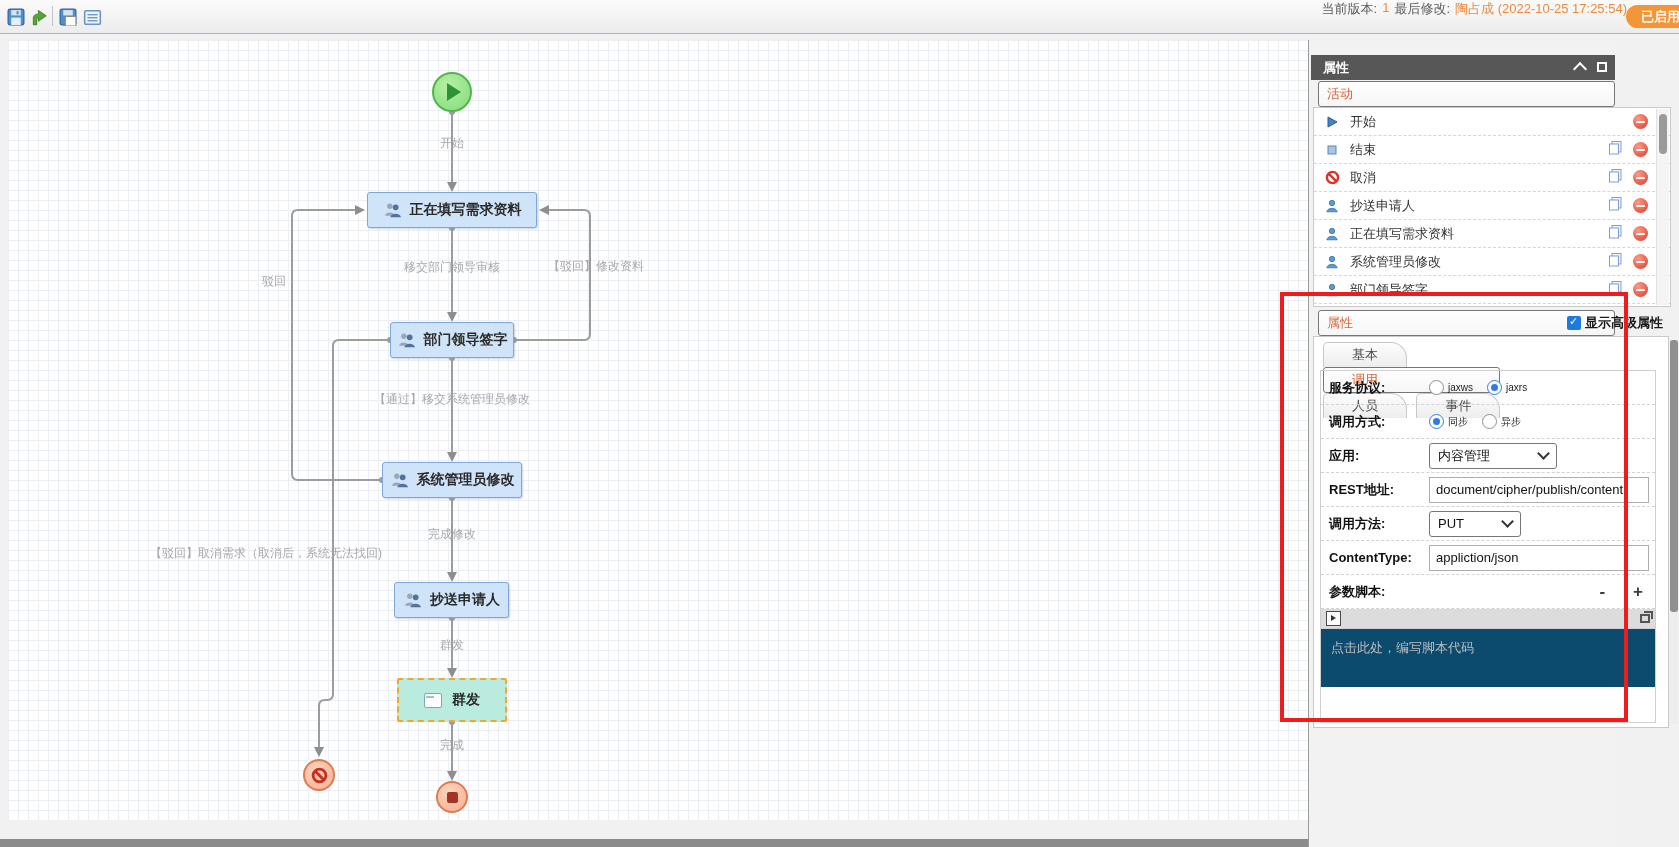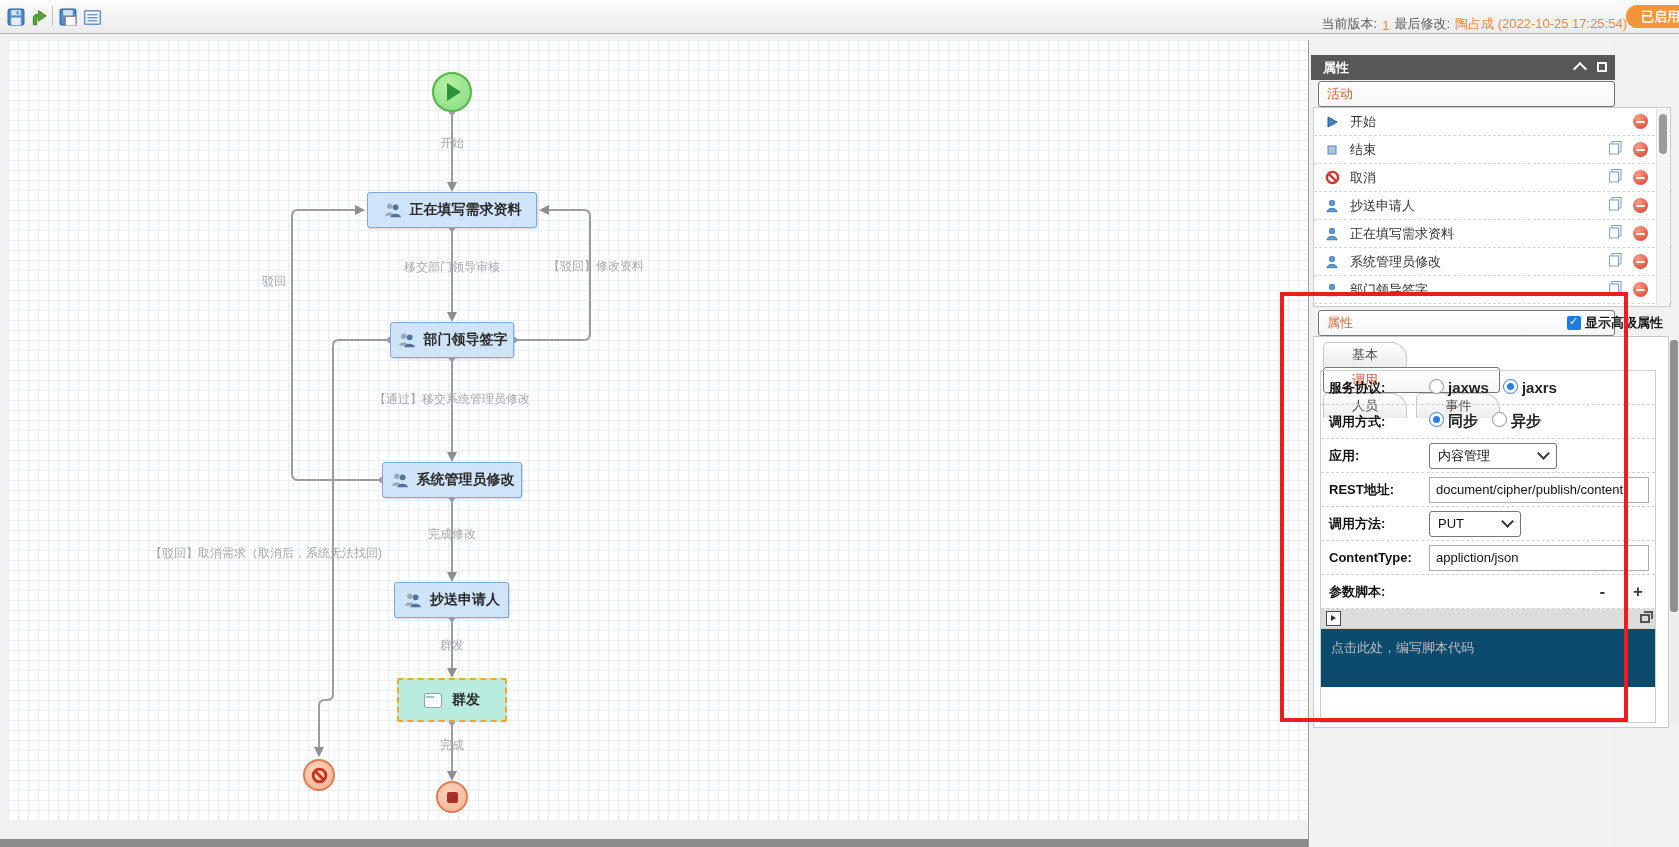--- a/index.html
+++ b/index.html
@@ -2,21 +2,21 @@
 <html><head>
 <meta charset="utf-8">
 <style>
   html,body{margin:0;padding:0;background:#f1f1f1;font-family:"Liberation Sans","DejaVu Sans",sans-serif;}
   #app{position:relative;width:1679px;height:847px;overflow:hidden;background:#f1f1f1;}
 
   
   .topbar{position:absolute;left:0;top:0;width:1679px;height:33px;background:linear-gradient(#fbfbfb,#ececec);border-bottom:1px solid #b3b3b3;z-index:5;}
   .tbtn{position:absolute;top:5px;width:24px;height:24px;display:flex;align-items:center;justify-content:center;border-radius:3px;cursor:pointer;}
   .tsep{position:absolute;left:52px;top:6px;width:1px;height:20px;background:#c2c2c2;}
-  .vinfo{position:absolute;right:52px;top:0;height:33px;display:flex;align-items:flex-end;gap:5px;font-size:13px;color:#5c5c5c;white-space:nowrap;}
+  .vinfo{position:absolute;right:52px;top:0;height:33px;display:flex;align-items:flex-start;gap:5px;font-size:13px;color:#5c5c5c;white-space:nowrap;}
   .vinfo .val{color:#ed8a3f;}
   .badge{position:absolute;right:-16px;top:5px;height:23px;line-height:23px;padding:0 15px;background:#f49537;color:#fff;font-size:13px;font-weight:bold;border-radius:12px;white-space:nowrap;}
 
   
   .canvas{position:absolute;left:8px;top:40px;width:1300px;height:780px;background:#fff;
     background-image:linear-gradient(to right,#eceef5 1px,transparent 1px),linear-gradient(to bottom,#eceef5 1px,transparent 1px);
     background-size:10px 10px;}
   .edges{position:absolute;left:0;top:0;}
   .task{position:absolute;display:flex;align-items:center;justify-content:center;gap:7px;background:#cfe4f8;border:1px solid #7fa8d9;border-radius:3px;font-size:14px;font-weight:bold;color:#2b2b2b;box-shadow:1px 1px 2px rgba(110,135,170,.35);box-sizing:border-box;cursor:move;}
   .group{position:absolute;display:flex;align-items:center;justify-content:center;gap:10px;background:#b9ebdf;border:2px dashed #f5a623;border-radius:2px;font-size:14px;font-weight:bold;color:#2b2b2b;box-sizing:border-box;cursor:move;}
@@ -58,21 +58,21 @@
   .adv{position:absolute;left:254px;top:4px;display:flex;align-items:center;gap:4px;white-space:nowrap;}
   .checkbox{width:14px;height:14px;background:#1f7ae0;border-radius:2px;position:relative;cursor:pointer;}
   .checkbox::after{content:"✓";position:absolute;left:2px;top:-1px;color:#fff;font-size:11px;font-weight:bold;}
   .advlbl{font-size:13px;font-weight:bold;color:#1a1a1a;}
   .dbody{position:absolute;left:4px;top:26px;width:356px;height:392px;background:#fff;border:1px solid #c9c9c9;box-sizing:border-box;}
   .subtabs{position:absolute;left:4px;top:5px;height:26px;}
   .subtabs .tab{padding:3px 28px;}
   .form{position:absolute;left:6px;top:33px;width:336px;height:353px;border:1px solid #cfcfcf;box-sizing:border-box;}
   .frow{height:34px;display:flex;align-items:center;padding-left:8px;border-bottom:1px dashed #d2d2d2;box-sizing:border-box;}
   .flabel{width:100px;font-weight:bold;font-size:13px;color:#111;flex:none;}
-  .opt{display:flex;gap:4px;margin-right:14px;font-size:15px;color:#222;cursor:pointer;font-weight:bold;}
+  .opt{display:flex;align-items:center;gap:4px;margin-right:14px;font-size:10px;color:#222;cursor:pointer;}
   .radio{width:15px;height:15px;border:1px solid #8f8f8f;border-radius:50%;background:#fff;box-sizing:border-box;position:relative;flex:none;}
   .radio.on{border-color:#2f7de1;}
   .radio.on::after{content:"";position:absolute;left:3px;top:3px;width:7px;height:7px;border-radius:50%;background:#2f7de1;}
   .sel{display:flex;align-items:center;justify-content:space-between;border:1px solid #767676;border-radius:3px;height:26px;padding:0 8px;background:#fff;font-size:13px;color:#111;box-sizing:border-box;cursor:pointer;}
   .chevd{width:7px;height:7px;border-right:2px solid #333;border-bottom:2px solid #333;transform:rotate(45deg);margin-top:-4px;flex:none;}
   .tin{height:26px;border:1px solid #adadad;font-size:13px;color:#111;padding:0 6px;width:220px;box-sizing:border-box;font-family:inherit;}
   .pm{font-size:17px;font-weight:bold;color:#3d3d3d;cursor:pointer;line-height:17px;}
   .stbar{height:20px;background:#dcdcdc;display:flex;align-items:center;padding:0 5px;border-bottom:1px solid #cfcfcf;box-sizing:border-box;}
   .runbox{width:13px;height:13px;border:1px solid #4a4a4a;background:#fbfbfb;position:relative;cursor:pointer;}
   .runbox::after{content:"";position:absolute;left:4px;top:3px;width:0;height:0;border-left:5px solid #333;border-top:3px solid transparent;border-bottom:3px solid transparent;}

